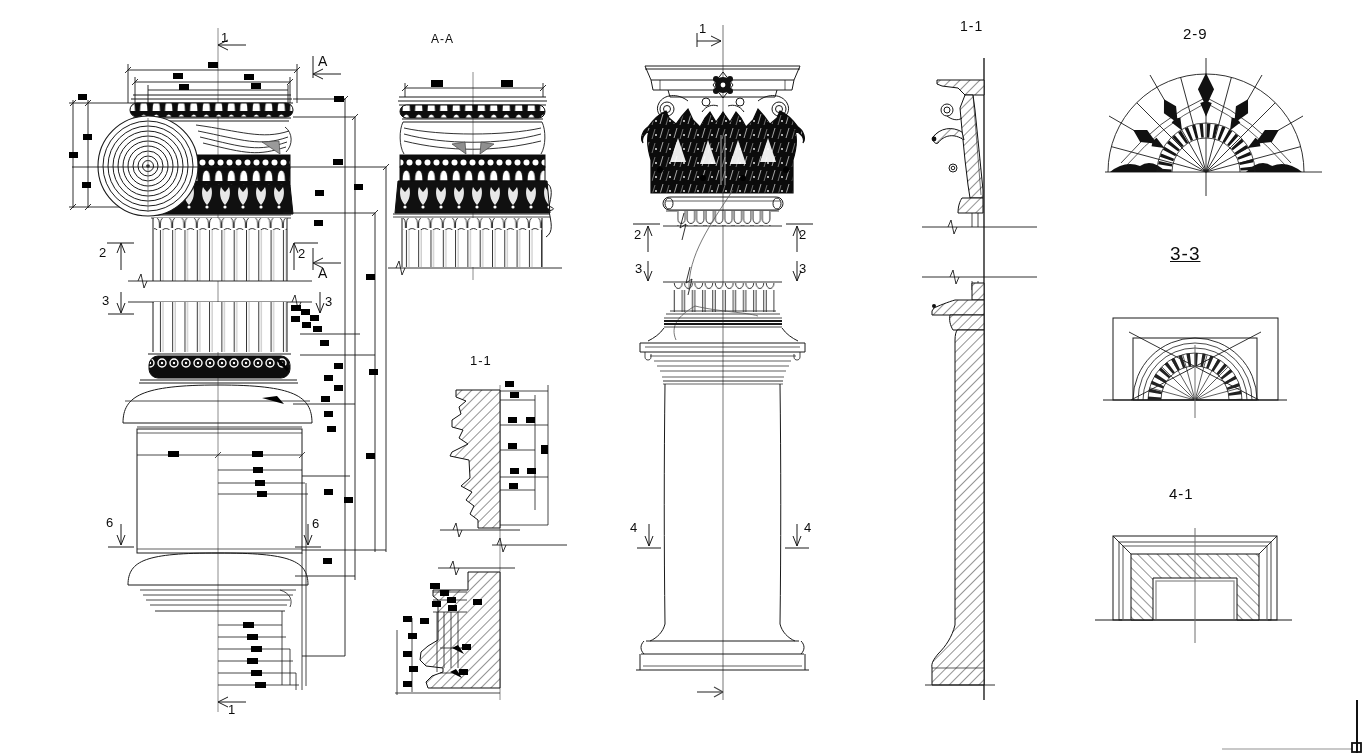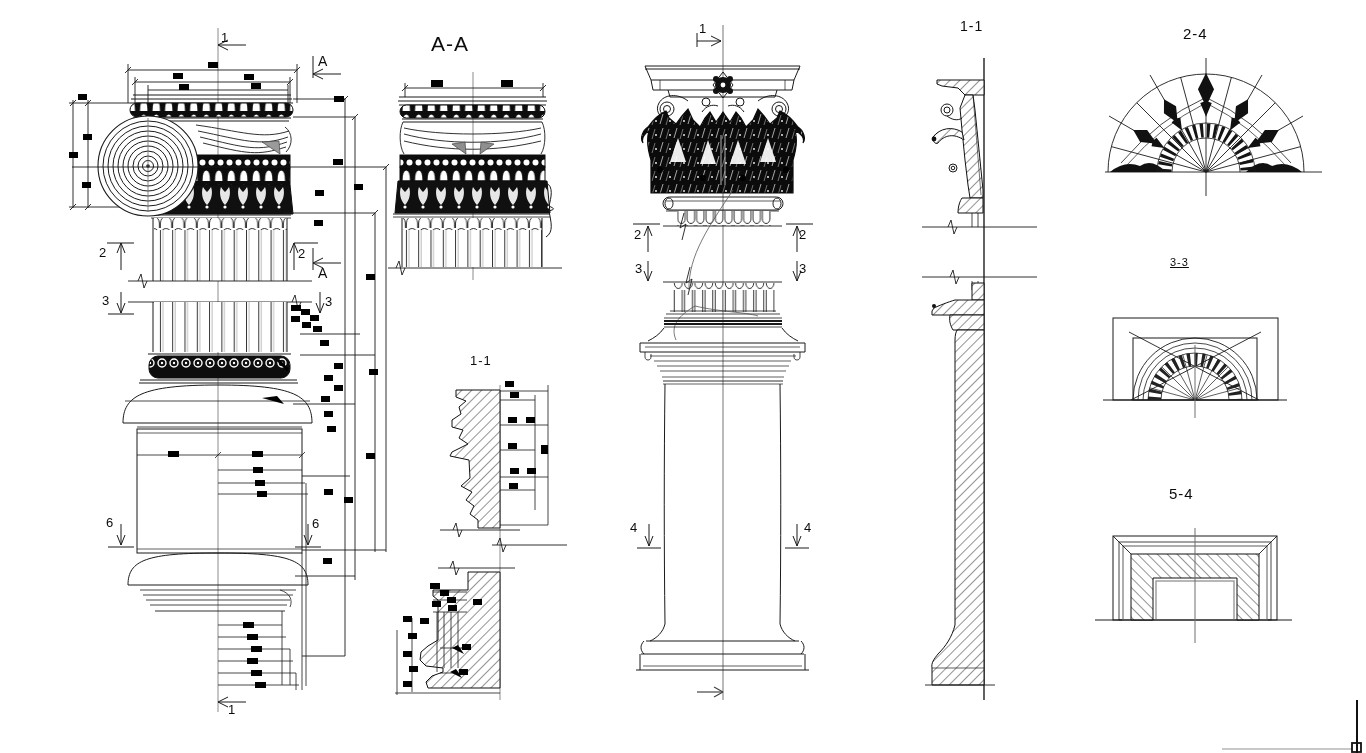--- a/index.html
+++ b/index.html
@@ -753,26 +753,26 @@
     <rect x="459" y="669" width="9" height="6"></rect>
   </g>
 
   <g fill="none">
     <line x1="1357" y1="700" x2="1357" y2="753" stroke="#111" stroke-width="2"></line>
     <line x1="1222" y1="749" x2="1352" y2="749" stroke="#c8c8c8" stroke-width="2"></line>
     <rect x="1352" y="743" width="9" height="9" stroke="#111" stroke-width="1.8"></rect>
   </g>
 </svg>
 
-<div class="lbl title" style="left:431px;top:33px;font-size:21px;">A-A</div>
+<div class="lbl title" style="left:431px;top:33px;font-size:12px;">A-A</div>
 <div class="lbl title" style="left:470px;top:354px;font-size:13px;">1-1</div>
 <div class="lbl title" style="left:960px;top:19px;font-size:14px;">1-1</div>
-<div class="lbl title" style="left:1183px;top:26px;font-size:15px;">2-4</div>
-<div class="lbl title" style="left:1170px;top:257px;font-size:11px;text-decoration:underline;">3-3</div>
-<div class="lbl title" style="left:1169px;top:486px;font-size:15px;">5-4</div>
+<div class="lbl title" style="left:1183px;top:26px;font-size:15px;">2-9</div>
+<div class="lbl title" style="left:1170px;top:244px;font-size:19px;text-decoration:underline;">3-3</div>
+<div class="lbl title" style="left:1169px;top:486px;font-size:15px;">4-1</div>
 
 <div class="lbl marker" style="left:221px;top:31px;">1</div>
 <div class="lbl marker-a" style="left:318px;top:54px;">A</div>
 <div class="lbl marker" style="left:99px;top:246px;">2</div>
 <div class="lbl marker" style="left:298px;top:247px;">2</div>
 <div class="lbl marker" style="left:102px;top:294px;">3</div>
 <div class="lbl marker" style="left:325px;top:295px;">3</div>
 <div class="lbl marker-a" style="left:318px;top:266px;">A</div>
 <div class="lbl marker" style="left:106px;top:516px;">6</div>
 <div class="lbl marker" style="left:312px;top:517px;">6</div>

